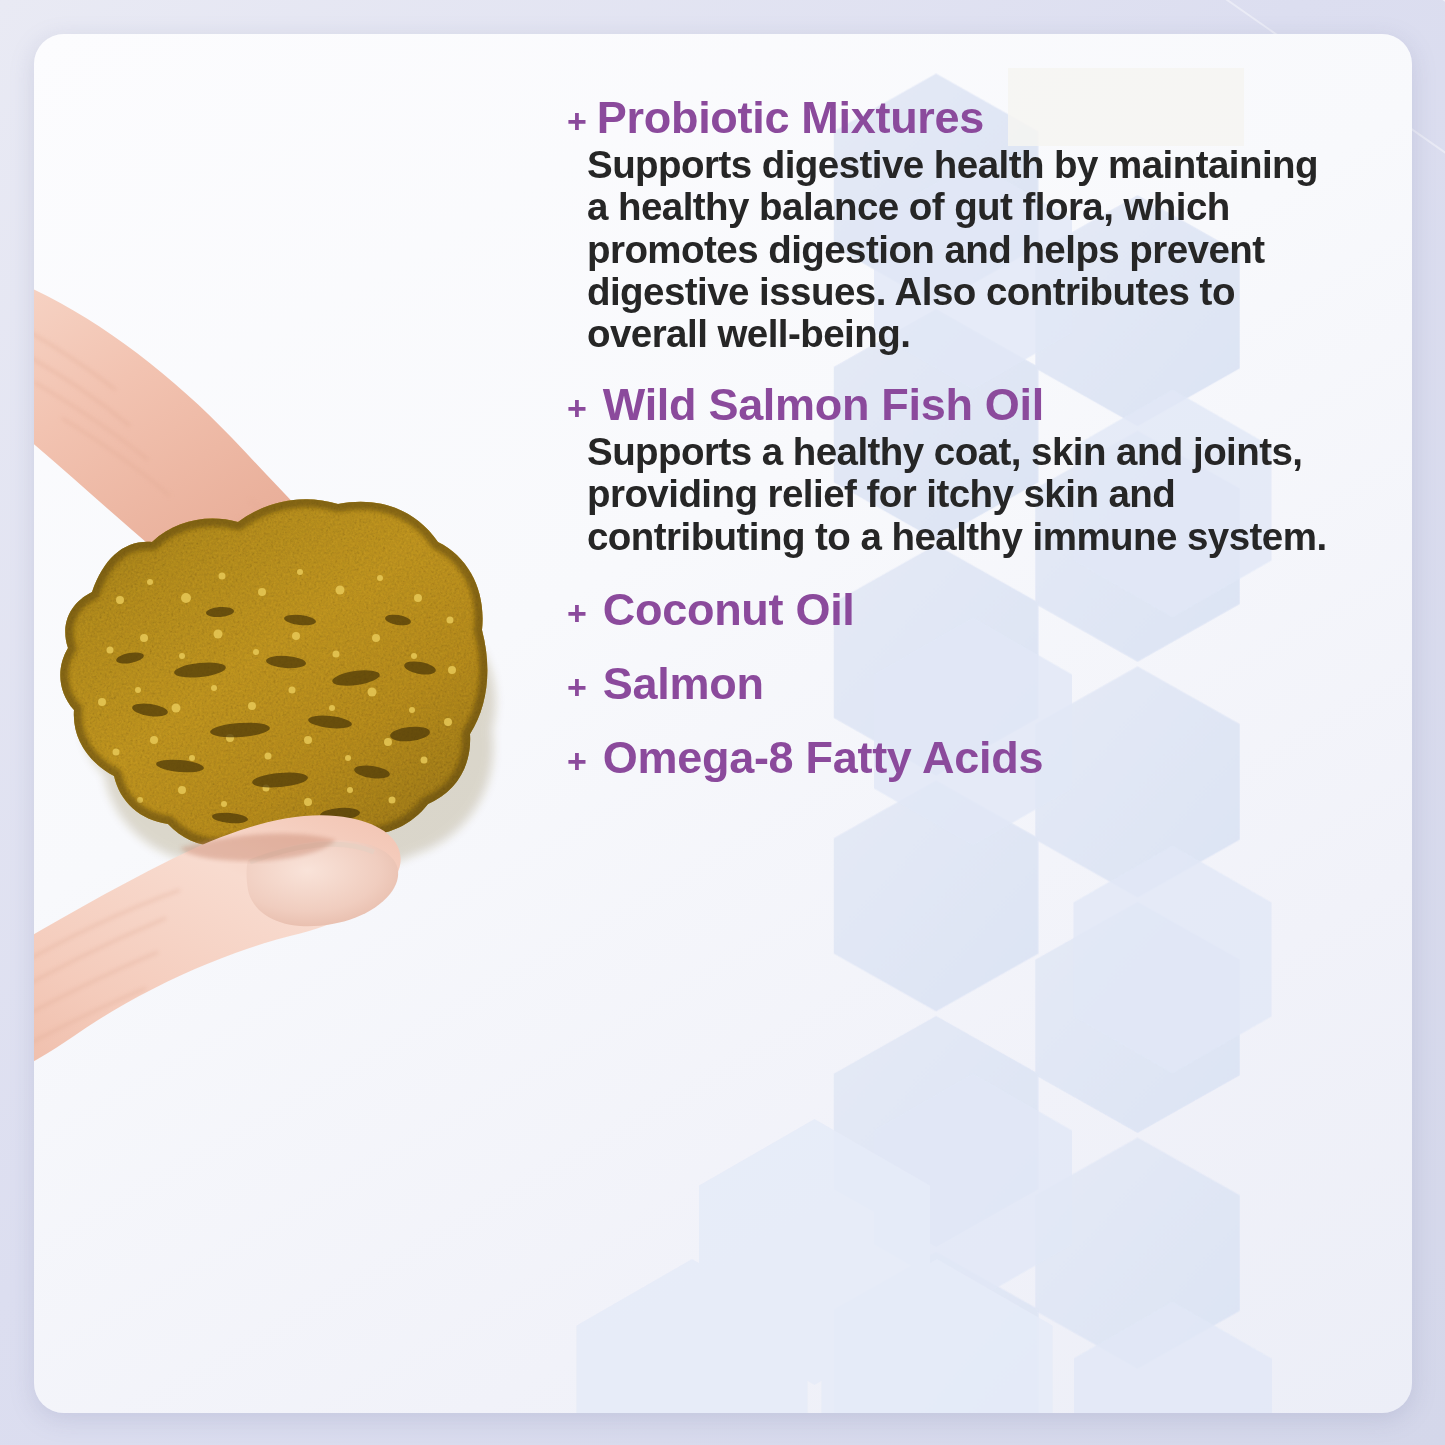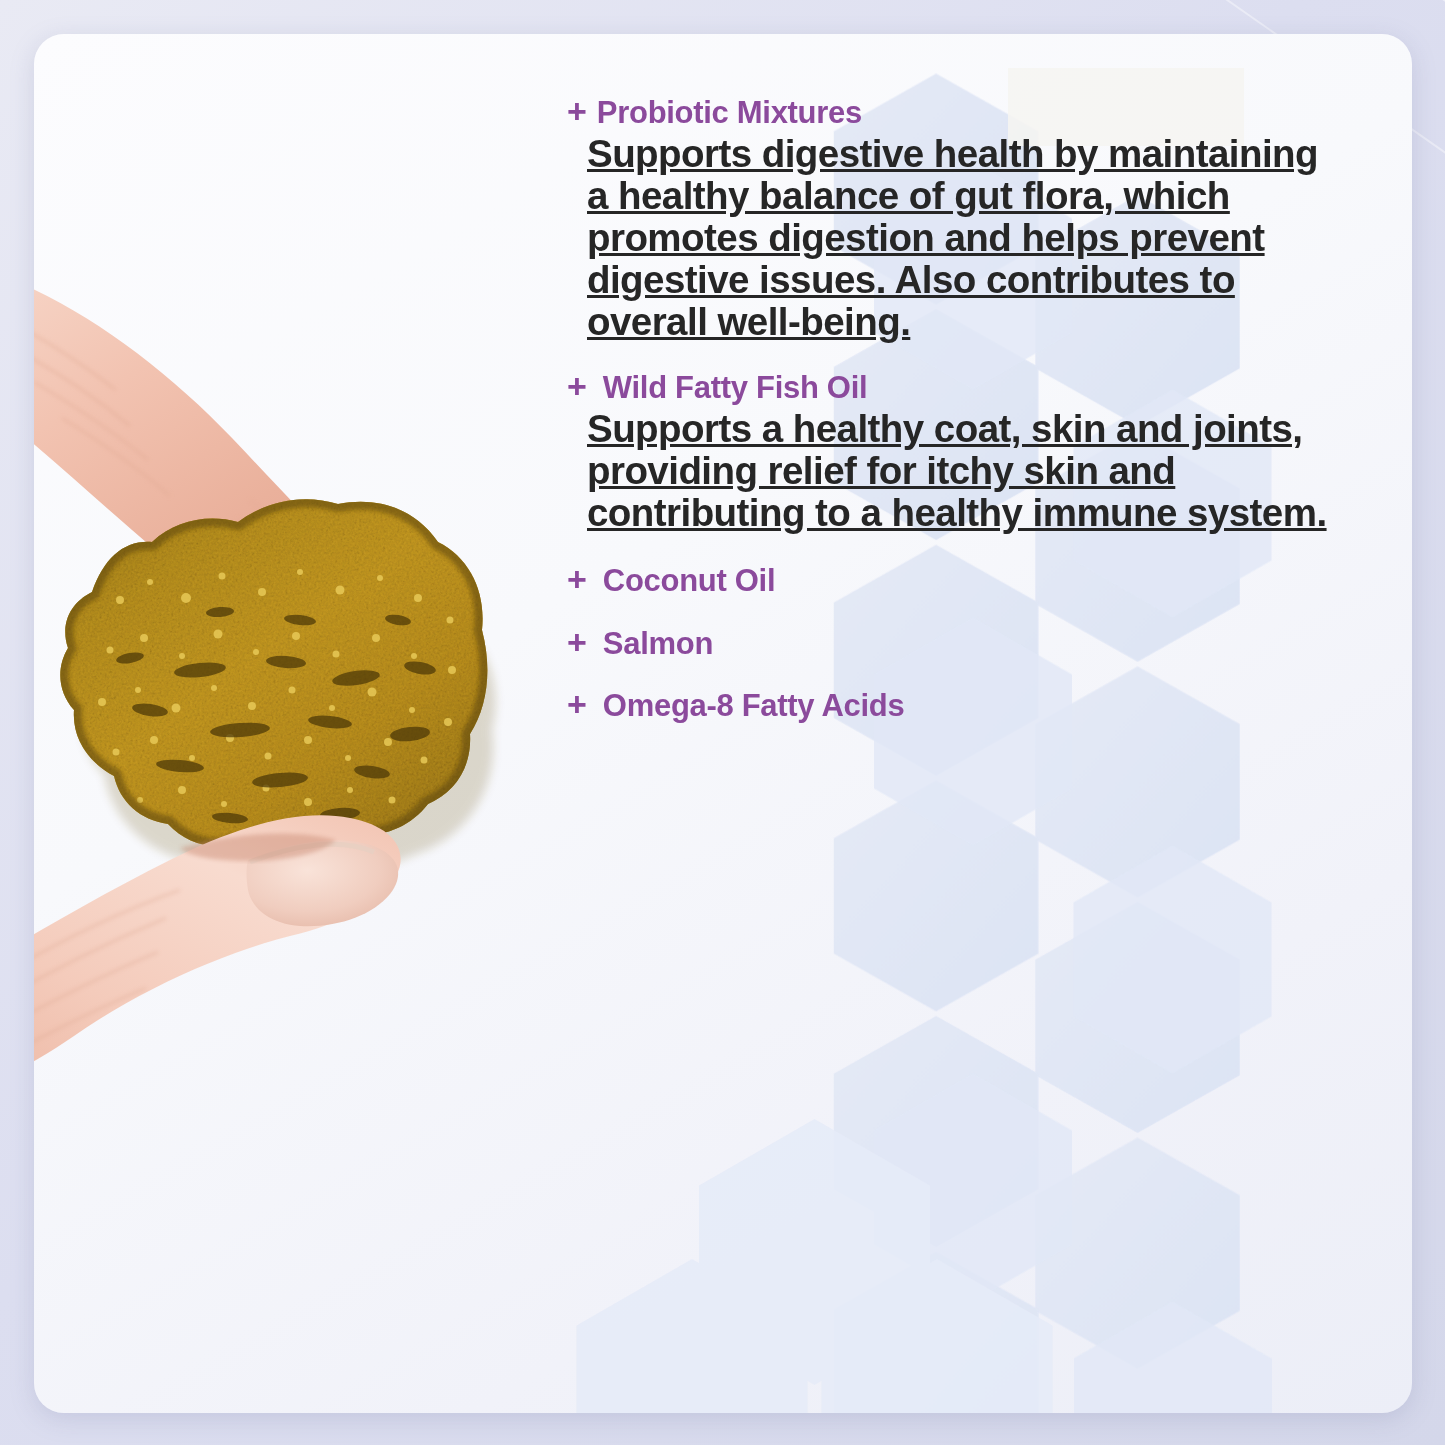--- a/index.html
+++ b/index.html
@@ -88,38 +88,37 @@
   .plus {
     font-size: 34px;
     font-weight: 700;
     line-height: 1;
     color: #8b4a9c;
     margin-right: 16px;
     flex: 0 0 auto;
   }
 
   .ing-title {
-    font-size: 31px;
+    font-size: 45px;
     font-weight: 700;
     line-height: 1.05;
     letter-spacing: -0.3px;
     color: #8b4a9c;
     white-space: nowrap;
   }
 
   .ing-desc {
     font-size: 38.5px;
     font-weight: 700;
     line-height: 1.095;
     letter-spacing: -0.55px;
     color: #262626;
     margin: 3px 0 0 0;
     padding-left: 34px;
     white-space: pre-line;
-    text-decoration: underline;
   }
 
   
   #blk0 { margin-bottom: 26px; }
   #blk0 .plus { margin-right: 10px; }
   #blk1 { margin-bottom: 28px; }
   #blk2 { margin-bottom: 27px; }
   #blk3 { margin-bottom: 27px; }
   #blk4 { margin-bottom: 0; }
 </style>
@@ -388,21 +387,21 @@
         <p class="ing-desc">Supports digestive health by maintaining
 a healthy balance of gut flora, which
 promotes digestion and helps prevent
 digestive issues. Also contributes to
 overall well-being.</p>
       </div>
 
       <div class="ing-block" id="blk1">
         <div class="ing-head">
           <span class="plus">+</span>
-          <span class="ing-title">Wild Fatty Fish Oil</span>
+          <span class="ing-title">Wild Salmon Fish Oil</span>
         </div>
         <p class="ing-desc">Supports a healthy coat, skin and joints,
 providing relief for itchy skin and
 contributing to a healthy immune system.</p>
       </div>
 
       <div class="ing-block" id="blk2">
         <div class="ing-head">
           <span class="plus">+</span>
           <span class="ing-title">Coconut Oil</span>

